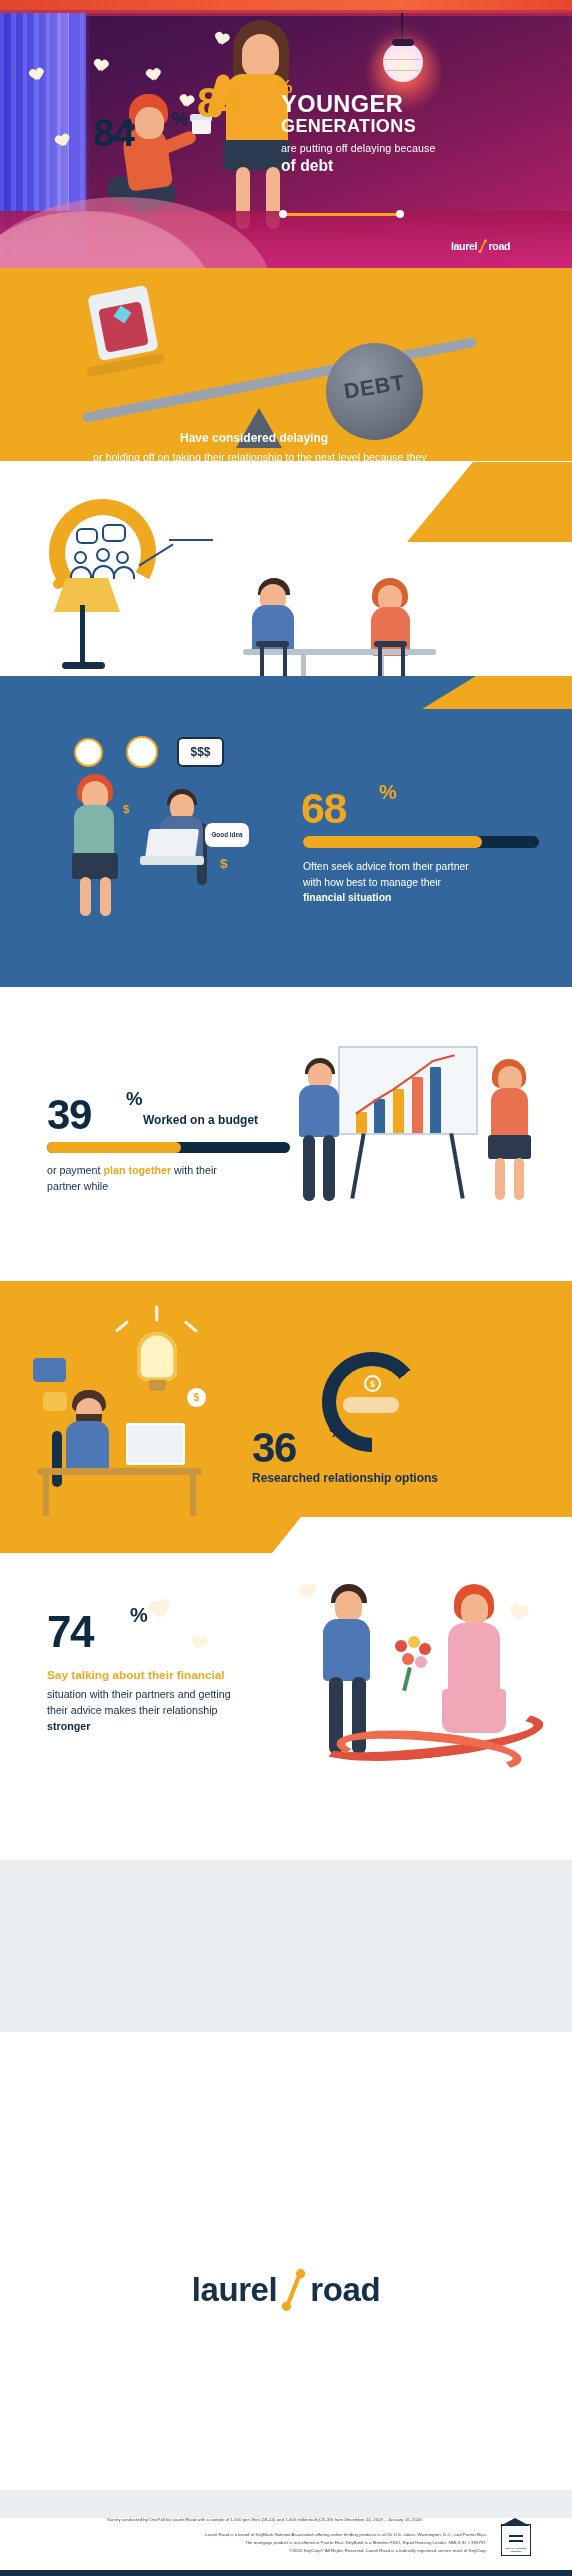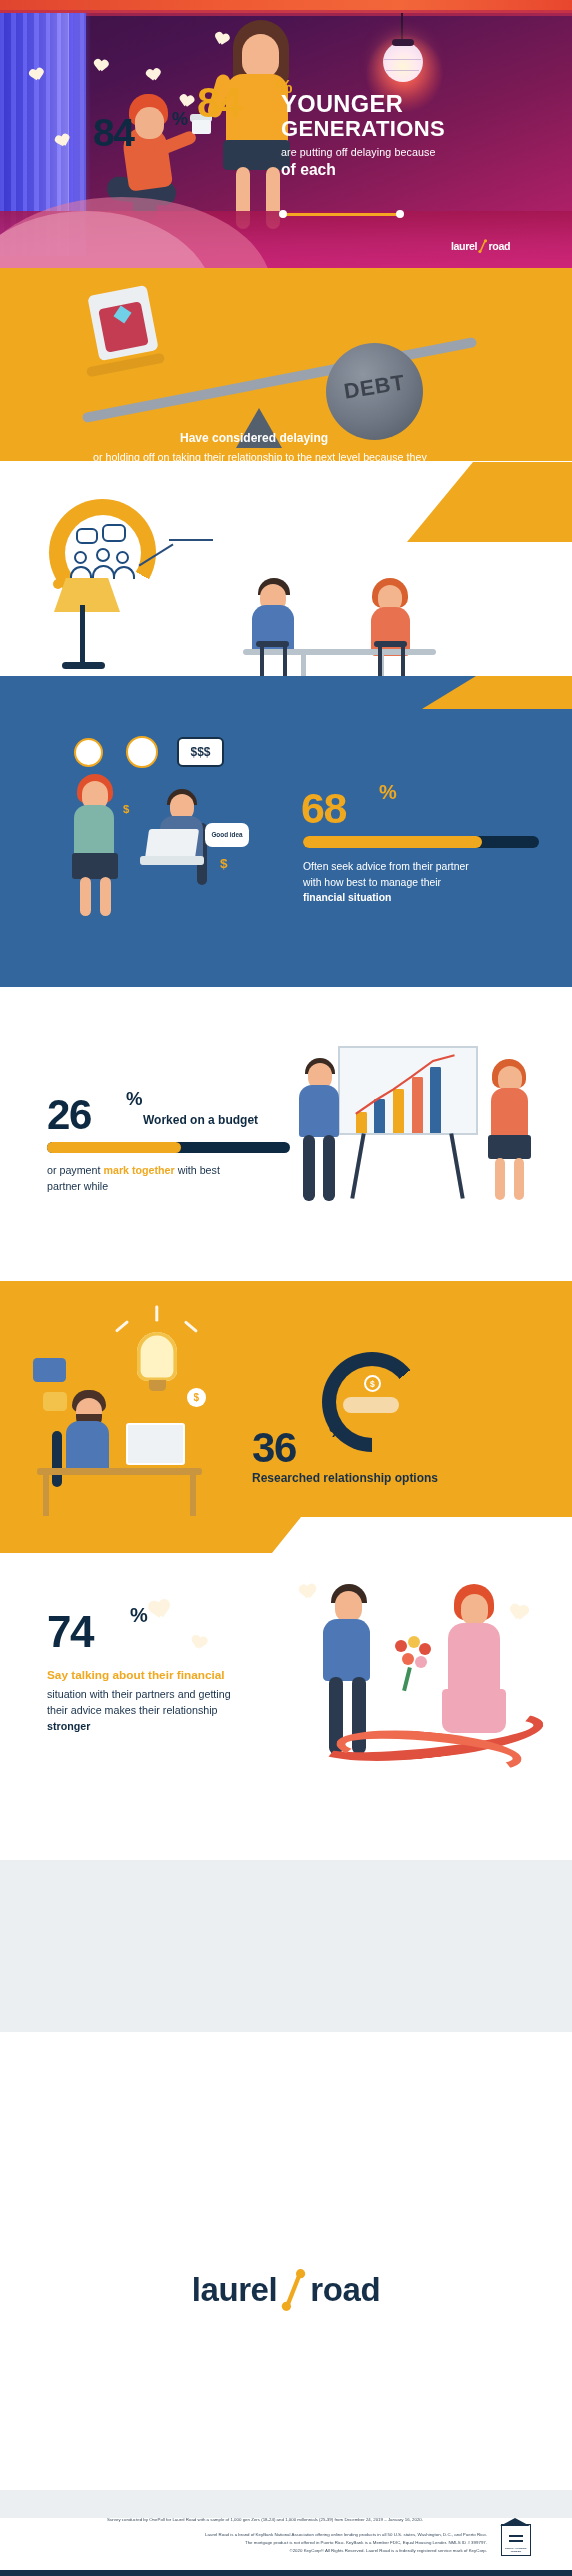--- a/index.html
+++ b/index.html
@@ -40,21 +40,21 @@
   .lamp-line { position:absolute; background:rgba(170,150,200,.55); height:1.1px; }
 
   .heart { position:absolute; width:14.3px; height:13px; }
   .heart::before,.heart::after { content:""; position:absolute; width:7.9px; height:11.4px;
         background:#fdf3de; border-radius:7.9px 7.9px 0 0; top:0; }
   .heart::before { left:6.4px; transform:rotate(-45deg); transform-origin:0 100%; }
   .heart::after  { left:0;   transform:rotate(45deg);  transform-origin:100% 100%; }
 
   .hero-title { position:absolute; left:281px; top:92px; width:286px; color:#fff; }
   .hero-title .l1 { font-size:23.6px; font-weight:700; letter-spacing:0.4px; line-height:1.06; }
-  .hero-title .l2 { font-size:22px; font-weight:700; letter-spacing:0.4px; line-height:1.06; }
+  .hero-title .l2 { font-size:18px; font-weight:700; letter-spacing:0.4px; line-height:1.06; }
   .hero-title .sub { font-size:10.7px; font-weight:500; margin-top:5.7px; letter-spacing:0.1px; }
   .hero-title .sub2 { font-size:15.7px; font-weight:700; margin-top:2.9px; }
   .hero-rule { position:absolute; left:283px; top:213px; width:116px; height:2.9px; background:#f5a623; border-radius:1.4px; }
   .hero-dot { position:absolute; width:7.9px; height:7.9px; border-radius:50%; background:#fff; top:210px; }
 
   
   .h-man-body { position:absolute; left:125px; top:127px; width:44px; height:62px; background:#e5613a;
                 border-radius:20px 20px 7.2px 7.2px; transform:rotate(-8deg); }
   .h-man-leg  { position:absolute; left:107px; top:179px; width:69px; height:24px; background:#2f3a52; border-radius:11.4px; transform:rotate(6deg); }
   .h-man-leg2 { position:absolute; left:133px; top:169px; width:24px; height:52px; background:#2f3a52; border-radius:11.4px; }
@@ -291,21 +291,21 @@
     <div class="h-ring-box"></div>
 
     <div class="stage-floor"></div>
     <div class="stage-curve"></div>
     <div class="stage-curve2"></div>
 
     <div class="hero-title">
       <div class="l1">YOUNGER</div>
       <div class="l2">GENERATIONS</div>
       <div class="sub">are putting off delaying because</div>
-      <div class="sub2">of each</div>
+      <div class="sub2">of debt</div>
     </div>
     <div class="hero-rule"></div>
     <div class="hero-dot" style="left:279px;"></div>
     <div class="hero-dot" style="left:396px;"></div>
 
     <div class="hero-logo">
       <div class="logo-wrap">
         <span class="logo-text" style="font-size:10.7px;color:#fff;">laurel</span>
         <svg class="logo-slash-svg" width="11.4" height="14.3" viewBox="0 0 16 20">
           <line x1="11.5" y1="2" x2="4.5" y2="18" stroke="#f0a81f" stroke-width="2.2"></line>
@@ -435,27 +435,27 @@
   <div class="s4-m-body"></div>
   <div class="s4-m-leg" style="left:303px;"></div>
   <div class="s4-m-leg" style="left:323px;"></div>
   <div class="s4-w-hair"></div>
   <div class="s4-w-head"></div>
   <div class="s4-w-body"></div>
   <div class="s4-w-skirt"></div>
   <div class="s4-w-leg" style="left:495px;"></div>
   <div class="s4-w-leg" style="left:514px;"></div>
 
-  <div class="s4-num">26</div>
+  <div class="s4-num">39</div>
   <div class="s4-pct">%</div>
   <div class="s4-lead">Worked on a budget</div>
   <div class="s4-bar-bg"></div>
   <div class="s4-bar-fill" id="bar-budget" style="width: 134px;"></div>
   <div class="s4-body">
-    <span>or payment </span><b>mark together</b><span> with best</span><br>
+    <span>or payment </span><b>plan together</b><span> with their</span><br>
     <span>partner while</span>
   </div>
 
   <div class="sec5"></div>
   <div class="s5-tile" style="left:33px;  top:1358px; width:33px; height:24px; background:#4d78b5;"></div>
   <div class="s5-tile" style="left:43px;  top:1392px; width:24px; height:18.6px; background:#f3c24a;"></div>
   <div class="s5-ray" style="left:114px; top:1325px; width:15.7px; transform:rotate(-40deg);"></div>
   <div class="s5-ray" style="left:183px; top:1325px; width:15.7px; transform:rotate(40deg);"></div>
   <div class="s5-ray" style="left:149px; top:1312px; width:15.7px; transform:rotate(90deg);"></div>
   <div class="s5-bulb"></div>

